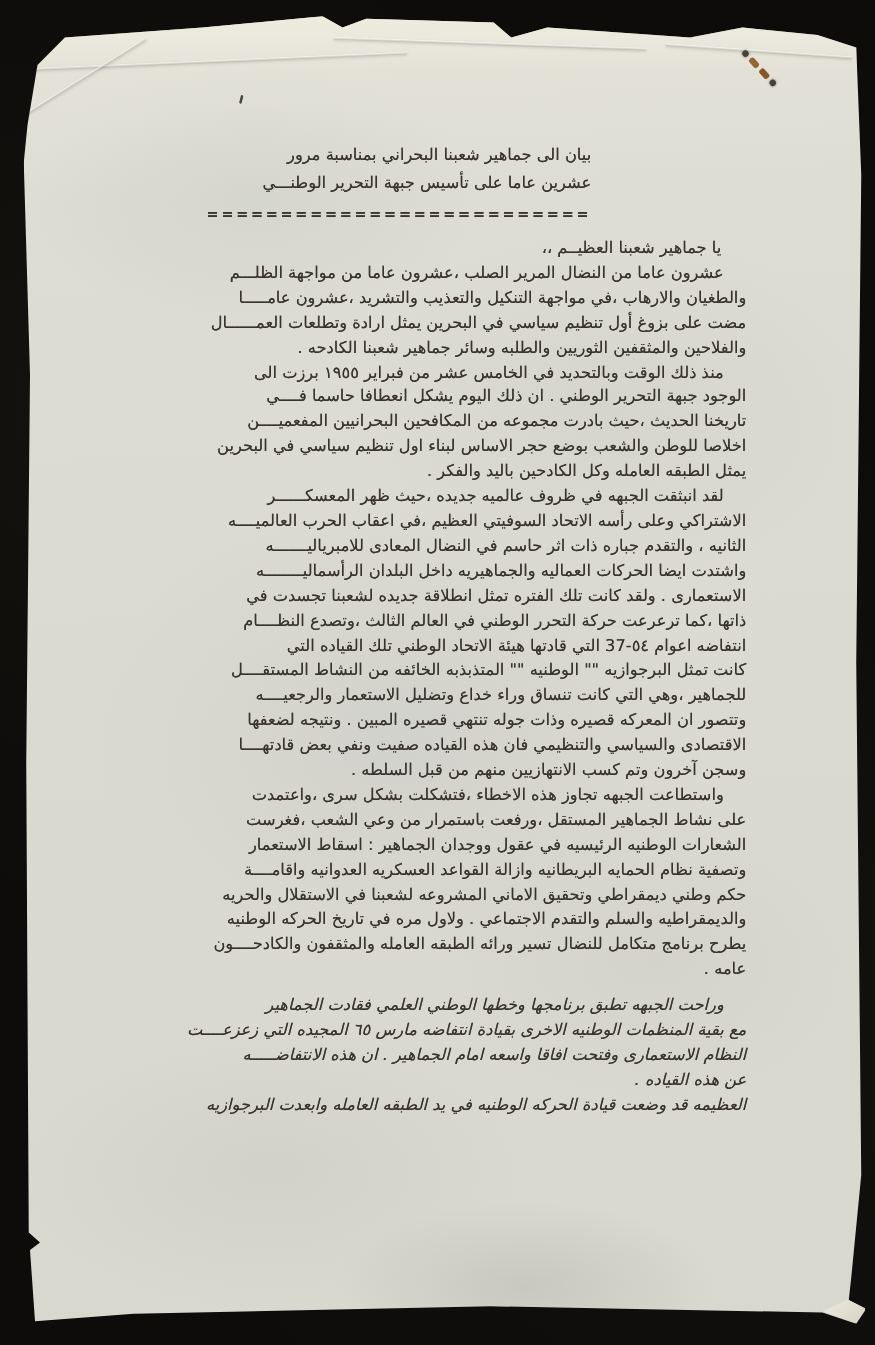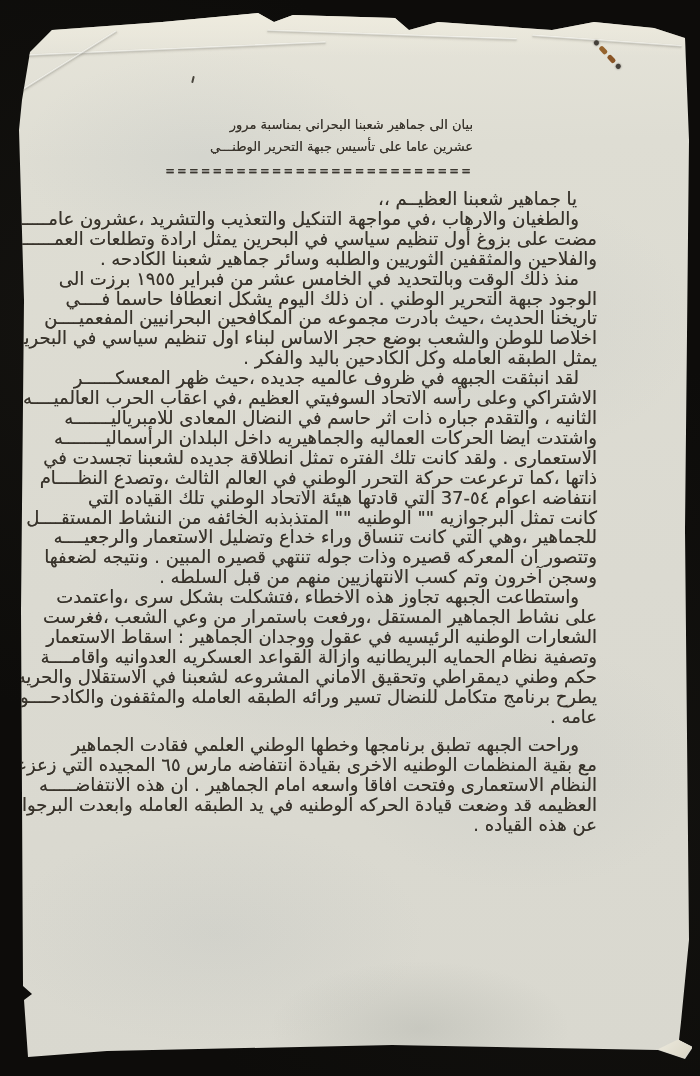--- a/index.html
+++ b/index.html
@@ -54,26 +54,26 @@
     transform:rotate(47deg);transform-origin:0 0;display:flex;align-items:center;gap:3px;}
   .staple .end{width:5px;height:5px;border-radius:50%;background:#45403a;box-shadow:0 0 2px rgba(60,55,48,.8);}
   .staple .rust{width:9px;height:5px;border-radius:2px;}
   .ink-speck{position:absolute;left:180px;top:66px;width:2px;height:7px;background:#4a463e;border-radius:1px;transform:rotate(14deg);}
   
   .doc-title{position:absolute;top:104px;right:219px;direction:rtl;text-align:right;
     color:#39342c;font-size:13px;line-height:22px;white-space:nowrap;
     text-shadow:0 0 .5px rgba(57,52,44,.75);}
   .doc-title .divider{font-size:11.5px;letter-spacing:2.2px;font-weight:bold;margin-top:2px;color:#3a362f;}
   .doc-body{position:absolute;top:179px;right:95px;width:502px;direction:rtl;text-align:right;
-    color:#38332b;font-size:18px;line-height:19.9px;
+    color:#38332b;font-size:13px;line-height:19.9px;
     text-shadow:0 0 .5px rgba(56,51,43,.7);}
   .doc-body .line{white-space:nowrap;}
   .salutation{padding-right:20px;}
   .para .line:first-child{padding-right:18px;}
-  .para.gap-before{margin-top:9px;}
+  .para.gap-before{margin-top:9px;font-style:italic;}
 </style>
 </head>
 <body>
 
 <div class="scan-bg"></div>
 
 <div class="paper">
   <div class="top-light"></div>
   <div class="crease c1"></div>
   <div class="crease c2"></div>
@@ -91,20 +91,21 @@
   <div class="doc-title">
     <div>بيان الى جماهير شعبنا البحراني بمناسبة مرور</div>
     <div>عشرين عاما على تأسيس جبهة التحرير الوطنـــي</div>
     <div class="divider">==========================</div>
   </div>
 
   <div class="doc-body">
     <div class="line salutation">يا جماهير شعبنا العظيــم ،،</div>
     <div>
         <div class="para">
+          <div class="line">عشرون عاما من النضال المرير الصلب ،عشرون عاما من مواجهة الظلـــم</div>
           <div class="line">والطغيان والارهاب ،في مواجهة التنكيل والتعذيب والتشريد ،عشرون عامـــــا</div>
           <div class="line">مضت على بزوغ أول تنظيم سياسي في البحرين يمثل ارادة وتطلعات العمــــــال</div>
           <div class="line">والفلاحين والمثقفين الثوريين والطلبه وسائر جماهير شعبنا الكادحه .</div>
         </div>
         <div class="para">
           <div class="line">منذ ذلك الوقت وبالتحديد في الخامس عشر من فبراير ١٩٥٥ برزت الى</div>
           <div class="line">الوجود جبهة التحرير الوطني . ان ذلك اليوم يشكل انعطافا حاسما فــــي</div>
           <div class="line">تاريخنا الحديث ،حيث بادرت مجموعه من المكافحين البحرانيين المفعميــــن</div>
           <div class="line">اخلاصا للوطن والشعب بوضع حجر الاساس لبناء اول تنظيم سياسي في البحرين</div>
           <div class="line">يمثل الطبقه العامله وكل الكادحين باليد والفكر .</div>
@@ -113,35 +114,37 @@
           <div class="line">لقد انبثقت الجبهه في ظروف عالميه جديده ،حيث ظهر المعسكــــــر</div>
           <div class="line">الاشتراكي وعلى رأسه الاتحاد السوفيتي العظيم ،في اعقاب الحرب العالميــــه</div>
           <div class="line">الثانيه ، والتقدم جباره ذات اثر حاسم في النضال المعادى للامبرياليـــــــه</div>
           <div class="line">واشتدت ايضا الحركات العماليه والجماهيريه داخل البلدان الرأسماليــــــــه</div>
           <div class="line">الاستعمارى . ولقد كانت تلك الفتره تمثل انطلاقة جديده لشعبنا تجسدت في</div>
           <div class="line">ذاتها ،كما ترعرعت حركة التحرر الوطني في العالم الثالث ،وتصدع النظــــام</div>
           <div class="line">انتفاضه اعوام ٥٤-37 التي قادتها هيئة الاتحاد الوطني تلك القياده التي</div>
           <div class="line">كانت تمثل البرجوازيه "" الوطنيه "" المتذبذبه الخائفه من النشاط المستقــــل</div>
           <div class="line">للجماهير ،وهي التي كانت تنساق وراء خداع وتضليل الاستعمار والرجعيــــه</div>
           <div class="line">وتتصور ان المعركه قصيره وذات جوله تنتهي قصيره المبين . ونتيجه لضعفها</div>
+          <div class="line">الاقتصادى والسياسي والتنظيمي فان هذه القياده صفيت ونفي بعض قادتهــــا</div>
           <div class="line">وسجن آخرون وتم كسب الانتهازيين منهم من قبل السلطه .</div>
         </div>
         <div class="para">
           <div class="line">واستطاعت الجبهه تجاوز هذه الاخطاء ،فتشكلت بشكل سرى ،واعتمدت</div>
           <div class="line">على نشاط الجماهير المستقل ،ورفعت باستمرار من وعي الشعب ،فغرست</div>
           <div class="line">الشعارات الوطنيه الرئيسيه في عقول ووجدان الجماهير : اسقاط الاستعمار</div>
           <div class="line">وتصفية نظام الحمايه البريطانيه وازالة القواعد العسكريه العدوانيه واقامــــة</div>
           <div class="line">حكم وطني ديمقراطي وتحقيق الاماني المشروعه لشعبنا في الاستقلال والحريه</div>
+          <div class="line">والديمقراطيه والسلم والتقدم الاجتماعي . ولاول مره في تاريخ الحركه الوطنيه</div>
           <div class="line">يطرح برنامج متكامل للنضال تسير ورائه الطبقه العامله والمثقفون والكادحــــون</div>
           <div class="line">عامه .</div>
         </div>
         <div class="para gap-before">
           <div class="line">وراحت الجبهه تطبق برنامجها وخطها الوطني العلمي فقادت الجماهير</div>
           <div class="line">مع بقية المنظمات الوطنيه الاخرى بقيادة انتفاضه مارس ٦٥ المجيده التي زعزعــــت</div>
           <div class="line">النظام الاستعمارى وفتحت افاقا واسعه امام الجماهير . ان هذه الانتفاضـــــه</div>
+          <div class="line">عن هذه القياده .</div>
           <div class="line">العظيمه قد وضعت قيادة الحركه الوطنيه في يد الطبقه العامله وابعدت البرجوازيه</div>
-          <div class="line">عن هذه القياده .</div>
         </div>
       </div>
   </div>
 
   <div class="fold-tab"></div>
 </div>
 
 </body></html>

